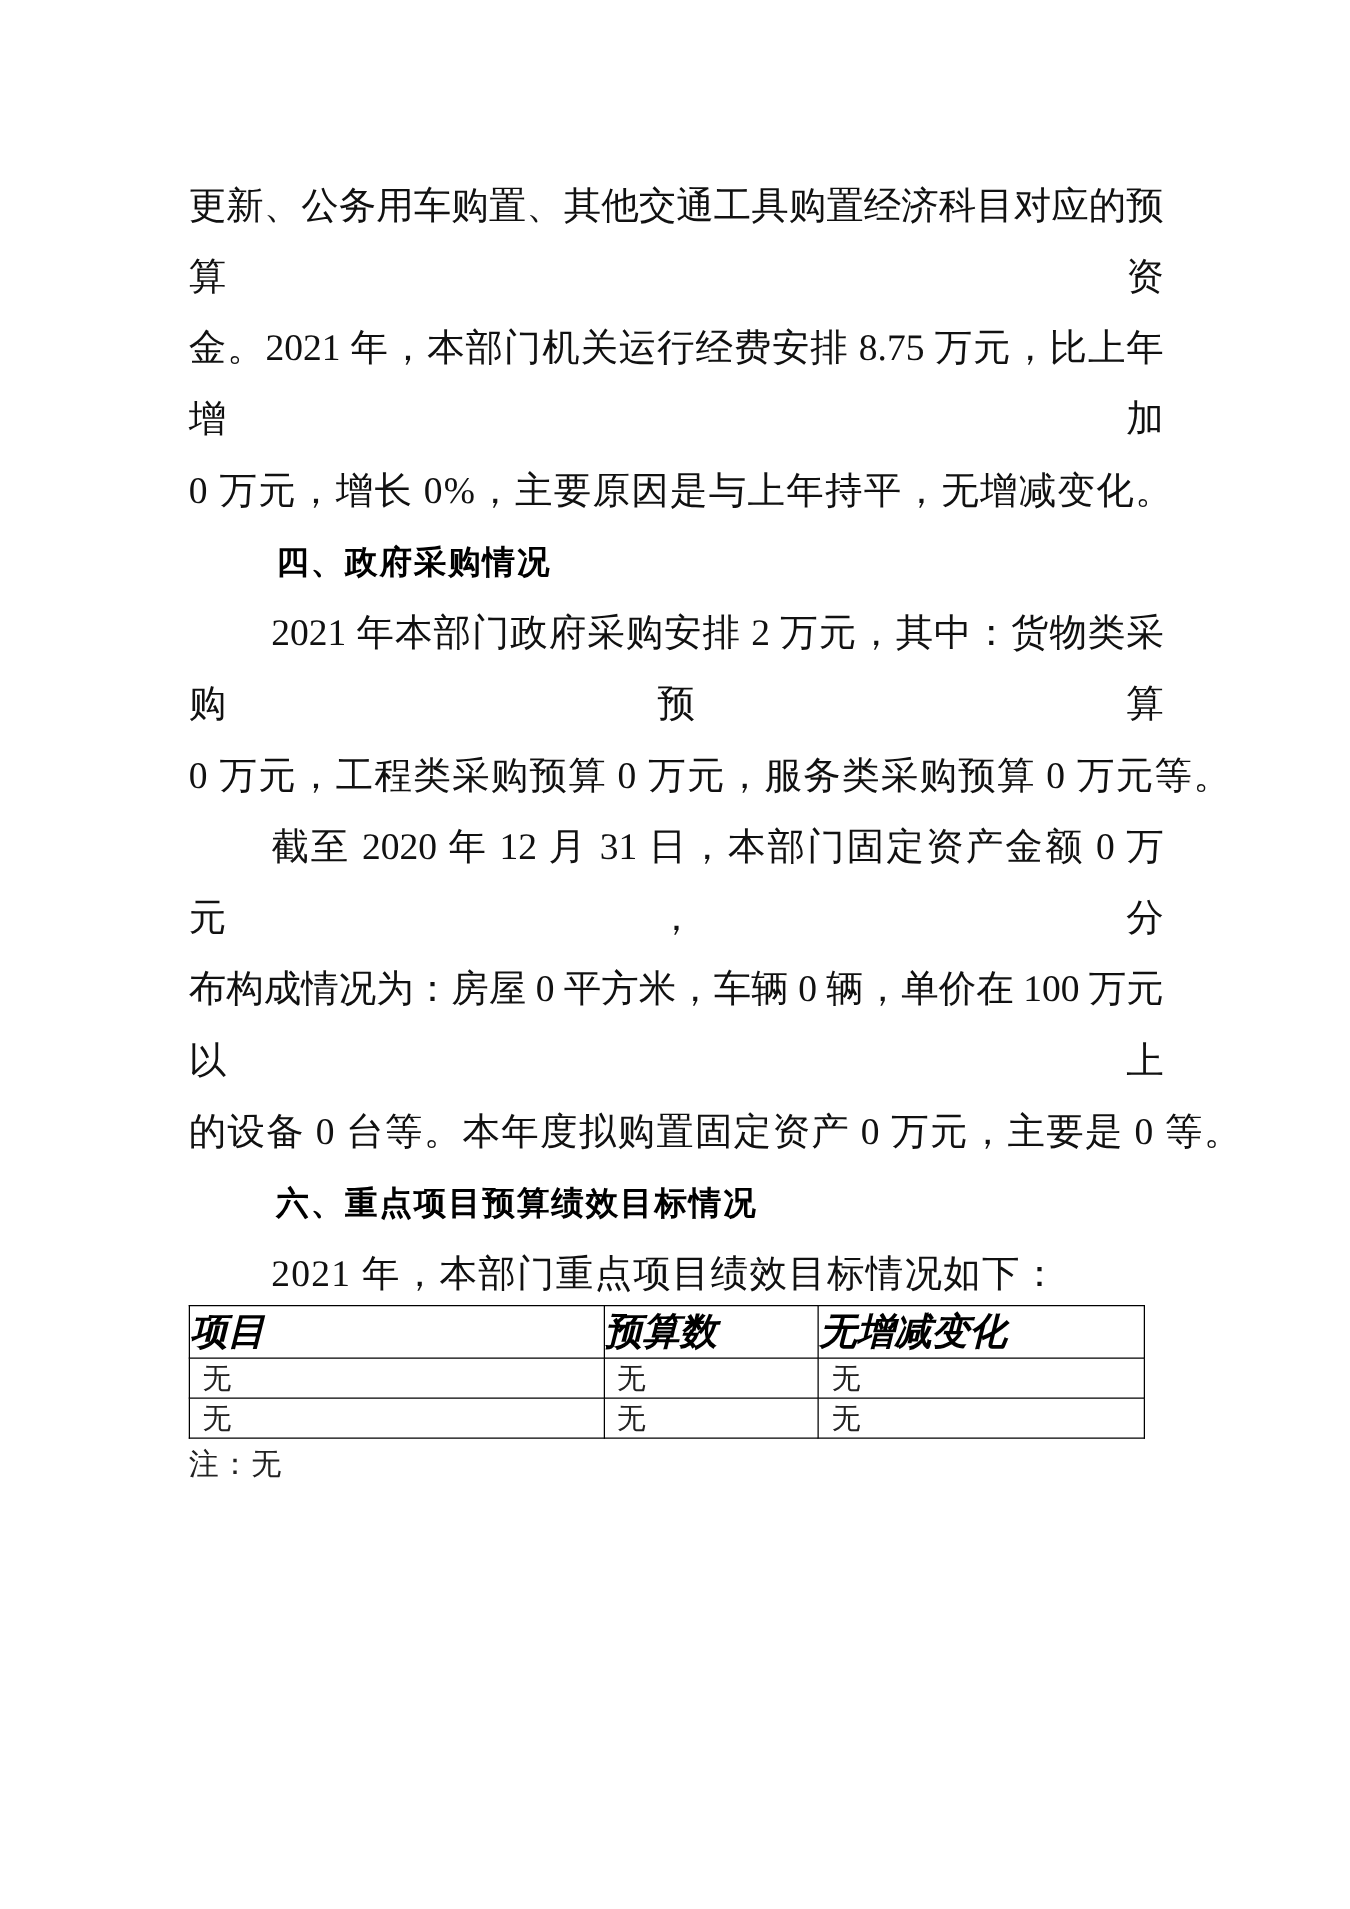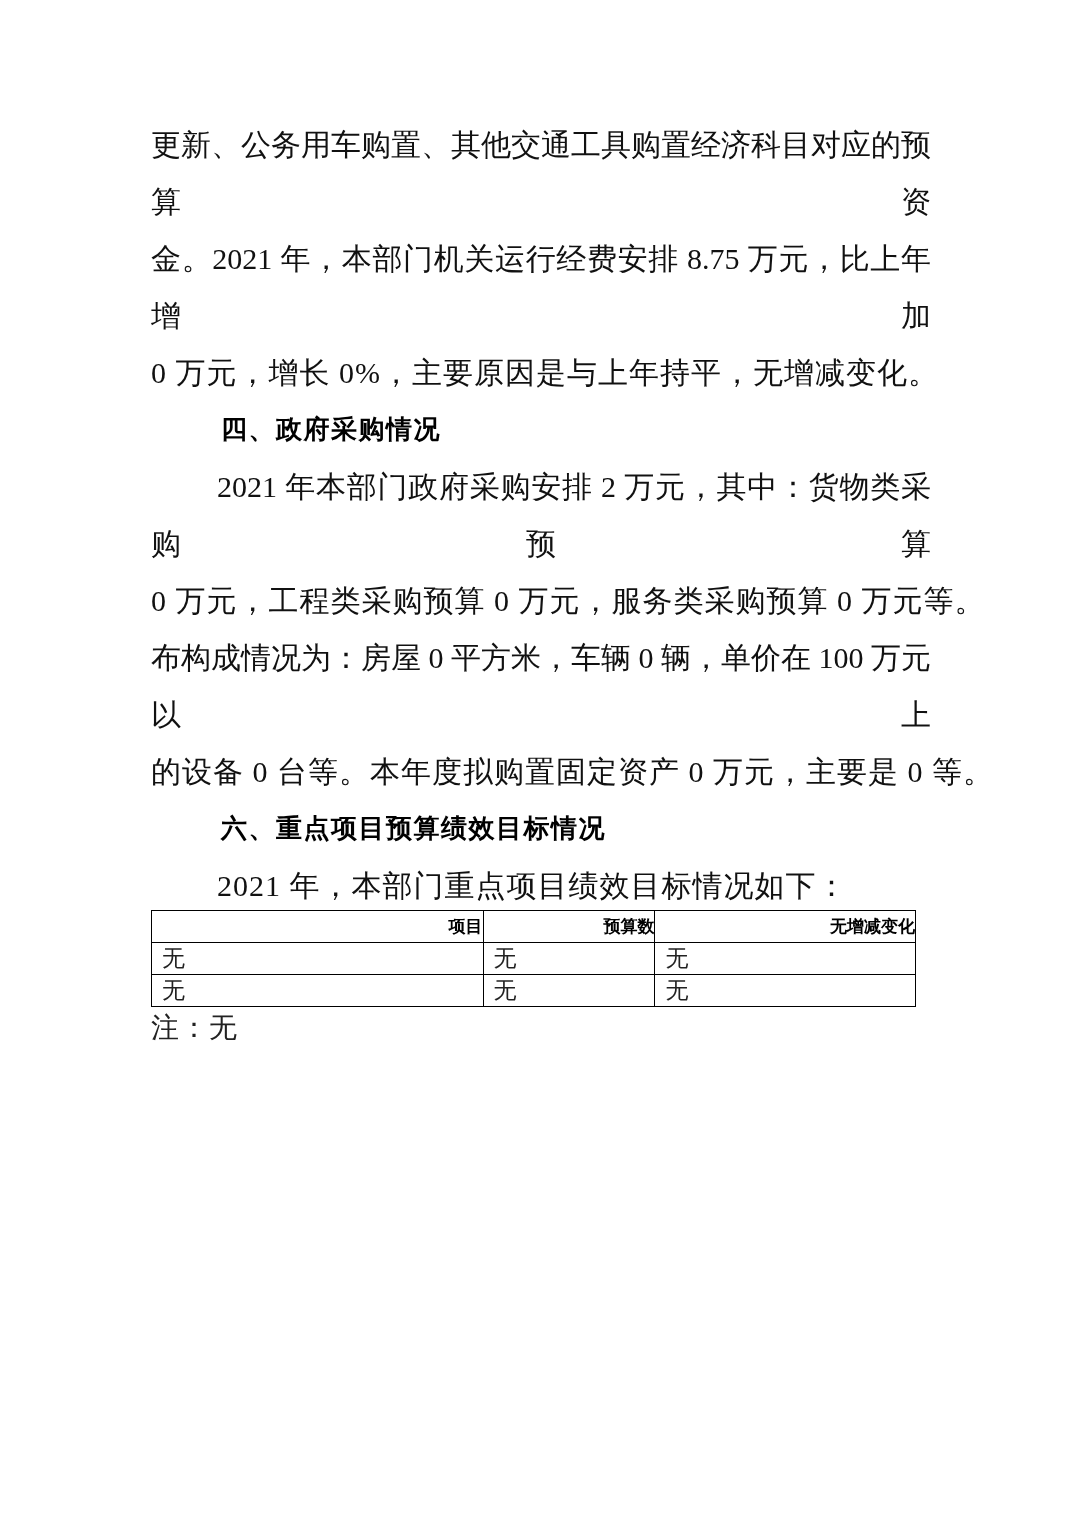--- a/index.html
+++ b/index.html
@@ -12,21 +12,21 @@
     width: 1080px;
     height: 1527px;
     background: #ffffff;
     overflow: hidden;
     font-family: "Liberation Serif", "DejaVu Serif", serif;
     color: #111111;
   }
   .content {
     position: absolute;
     left: 151px;
-    top: 116px;
+    top: 136px;
     width: 780px;
   }
   .line {
     font-size: 30px;
     line-height: 57px;
     letter-spacing: 1px;
     white-space: nowrap;
     color: #111111;
   }
   .line.just {
@@ -54,38 +54,39 @@
     width: 765px;
     margin-top: -4px;
     table-layout: fixed;
   }
   table.perf, table.perf th, table.perf td {
     border: 1.5px solid #000000;
   }
   table.perf th {
     font-family: "Liberation Sans", "DejaVu Sans", sans-serif;
     font-weight: 700;
-    font-size: 17px;
-    text-align: right;
+    font-size: 30px;
+    text-align: left;
     height: 31px;
     padding: 0;
     color: #000000;
+    font-style: italic;
   }
   table.perf td {
     font-family: "Liberation Serif", "DejaVu Serif", serif;
     font-size: 23px;
     text-align: left;
     vertical-align: middle;
     height: 30px;
     padding: 0 0 0 10px;
     color: #222222;
   }
   .note {
     margin-top: 8px;
-    font-size: 28px;
+    font-size: 24px;
     line-height: 26px;
     letter-spacing: 1px;
     color: #222222;
   }
   .col-project { width: 43.4%; }
   .col-budget  { width: 22.5%; }
   .col-target  { width: 34.1%; }
 </style>
 </head>
 <body>
@@ -96,20 +97,21 @@
     <div class="line just">更新、公务用车购置、其他交通工具购置经济科目对应的预算资</div>
     <div class="line just">金。2021 年，本部门机关运行经费安排 8.75 万元，比上年增加</div>
     <div class="line">0 万元，增长 0%，主要原因是与上年持平，无增减变化。</div>
 
     <h2 class="heading">四、政府采购情况</h2>
 
     <div class="line just indent">2021 年本部门政府采购安排 2 万元，其中：货物类采购预算</div>
     <div class="line">0 万元，工程类采购预算 0 万元，服务类采购预算 0 万元等。</div>
 
 
+    <div class="line just indent">截至 2020 年 12 月 31 日，本部门固定资产金额 0 万元，分</div>
     <div class="line just">布构成情况为：房屋 0 平方米，车辆 0 辆，单价在 100 万元以上</div>
     <div class="line">的设备 0 台等。本年度拟购置固定资产 0 万元，主要是 0 等。</div>
 
     <h2 class="heading">六、重点项目预算绩效目标情况</h2>
 
     <div class="line indent">2021 年，本部门重点项目绩效目标情况如下：</div>
 
     <table class="perf">
       <colgroup>
         <col class="col-project">

